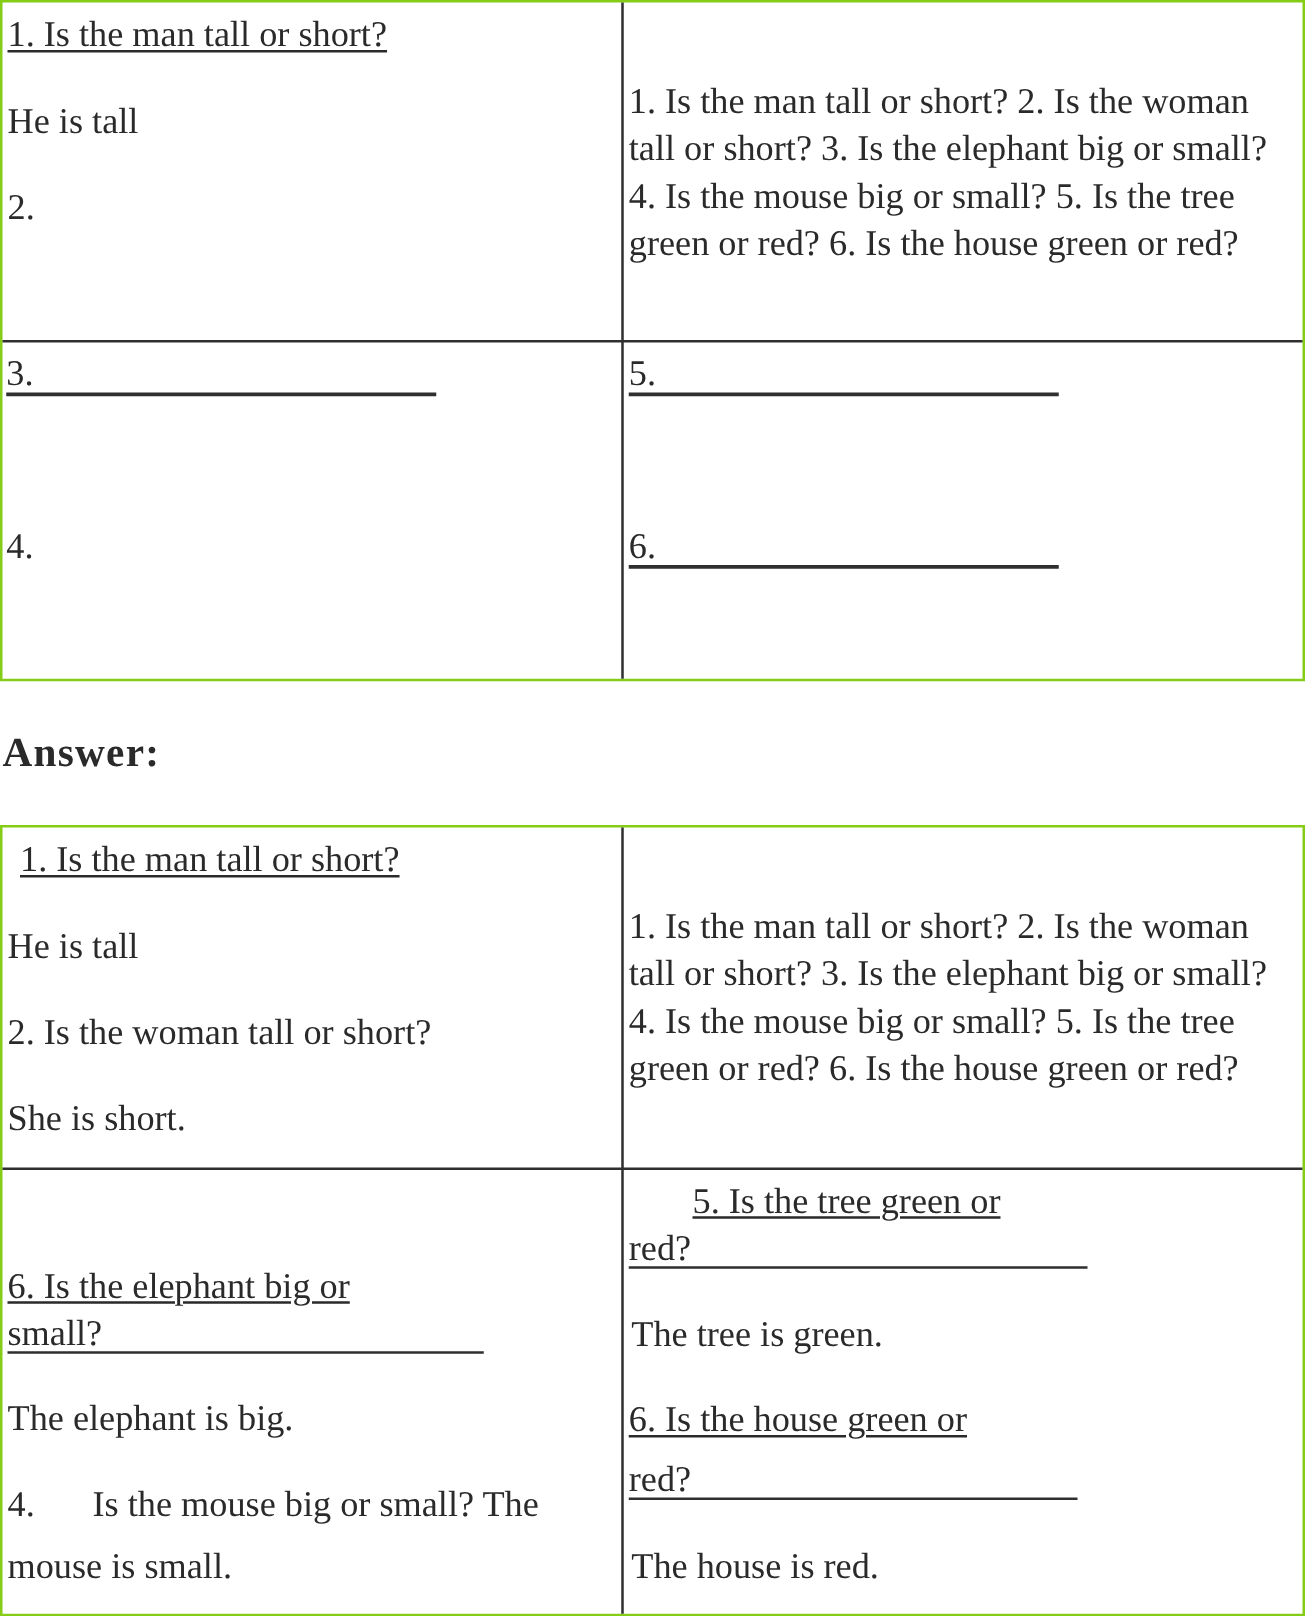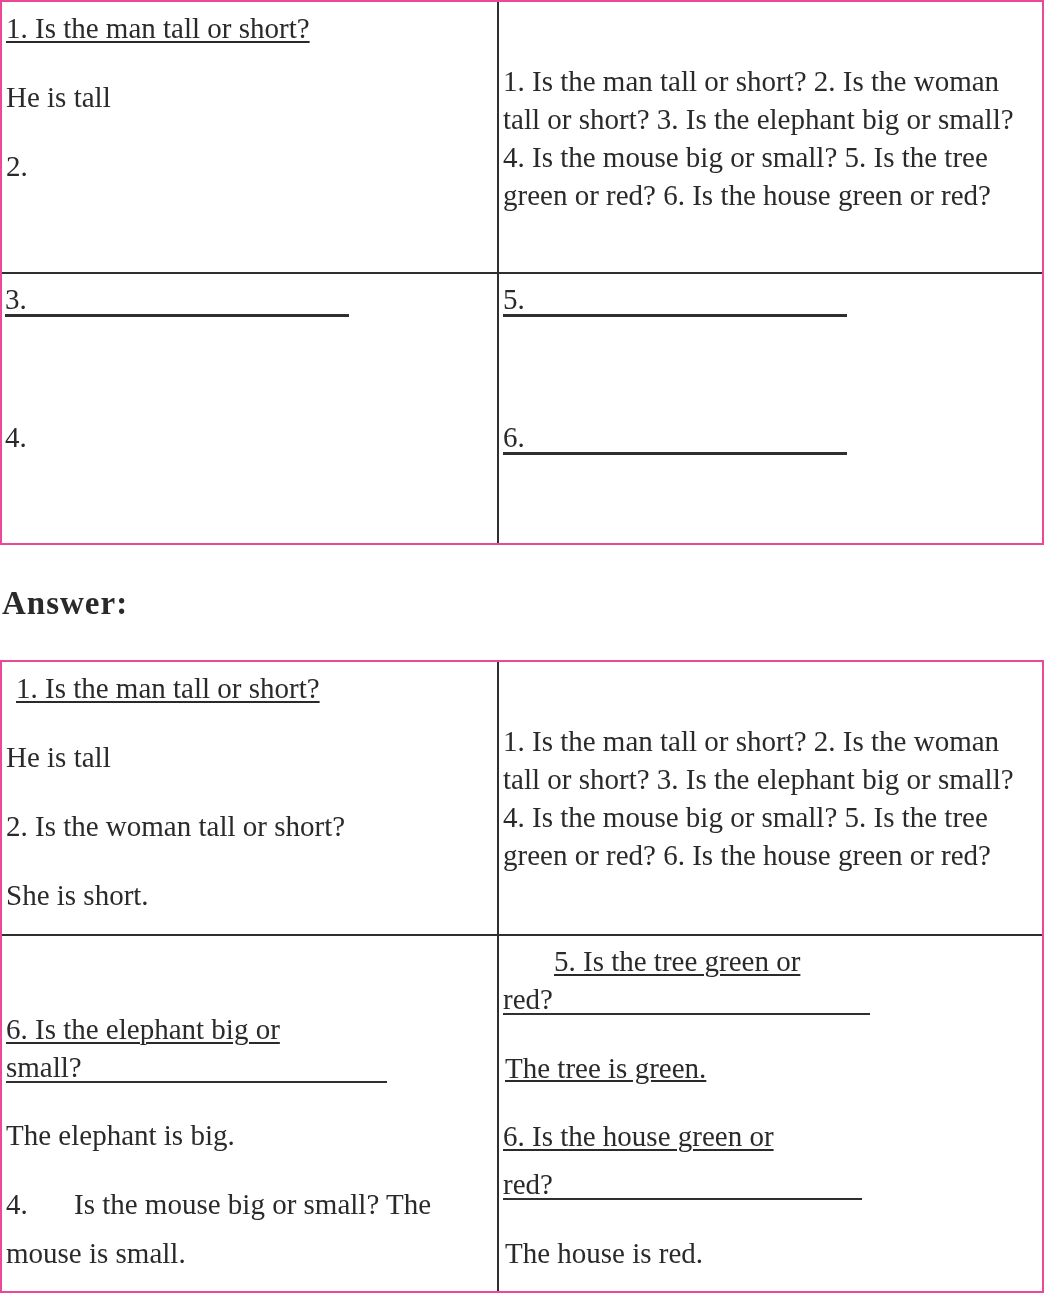--- a/index.html
+++ b/index.html
@@ -3,21 +3,21 @@
   <meta charset="utf-8">
   <style>
     html, body { margin: 0; padding: 0; background: #ffffff; }
     body {
       width: 1044px; height: 1293px; position: relative; overflow: hidden;
       font-family: "Liberation Serif", "DejaVu Serif", serif;
       color: #2a2a2a;
     }
     .grid {
       position: absolute; left: 0; width: 1044px;
-      border: 2px solid #ec4899; box-sizing: border-box;
+      border: 2px solid #84cc16; box-sizing: border-box;
     }
     .cell { position: absolute; box-sizing: border-box; }
     .vline { position: absolute; width: 2px; background: #2f2f2f; }
     .hline { position: absolute; height: 2px; background: #2f2f2f; left: 0; right: 0; }
     .t { position: absolute; font-size: 29px; line-height: 38px; white-space: nowrap; }
     .u { text-decoration: underline; text-decoration-thickness: 2px; text-underline-offset: 3px; }
     .blank { position: absolute; height: 3px; background: #2f2f2f; }
     .para { position: absolute; font-size: 29px; line-height: 38px; }
     .heading { position: absolute; left: 2px; top: 585px; font-size: 33px; font-weight: bold; letter-spacing: 1px; }
   </style>
@@ -76,19 +76,19 @@
     <div class="t" style="left:4px; top:180px;">The elephant is big.</div>
     <div class="t" style="left:4px; top:249px;">4.</div>
     <div class="t" style="left:72px; top:249px;">Is the mouse big or small? The</div>
     <div class="t" style="left:4px; top:298px;">mouse is small.</div>
   </div>
 
   <div class="cell" style="left:497px; top:274px; width:543px; height:355px;">
     <div class="t u" style="left:20px; top:6px;margin-left:35px;">5. Is the tree green or</div>
     <div class="t" style="left:4px; top:44px;">red?</div>
     <div class="blank" style="left:4px; top:77px; width:367px; height:2px;"></div>
-    <div class="t" style="left:6px; top:113px;text-decoration:underline;">The tree is green.</div>
+    <div class="t" style="left:6px; top:113px;">The tree is green.</div>
     <div class="t u" style="left:4px; top:181px;">6. Is the house green or</div>
     <div class="t" style="left:4px; top:229px;">red?</div>
     <div class="blank" style="left:4px; top:262px; width:359px; height:2px;"></div>
     <div class="t" style="left:6px; top:298px;">The house is red.</div>
   </div>
 </div>
 
 </body></html>

